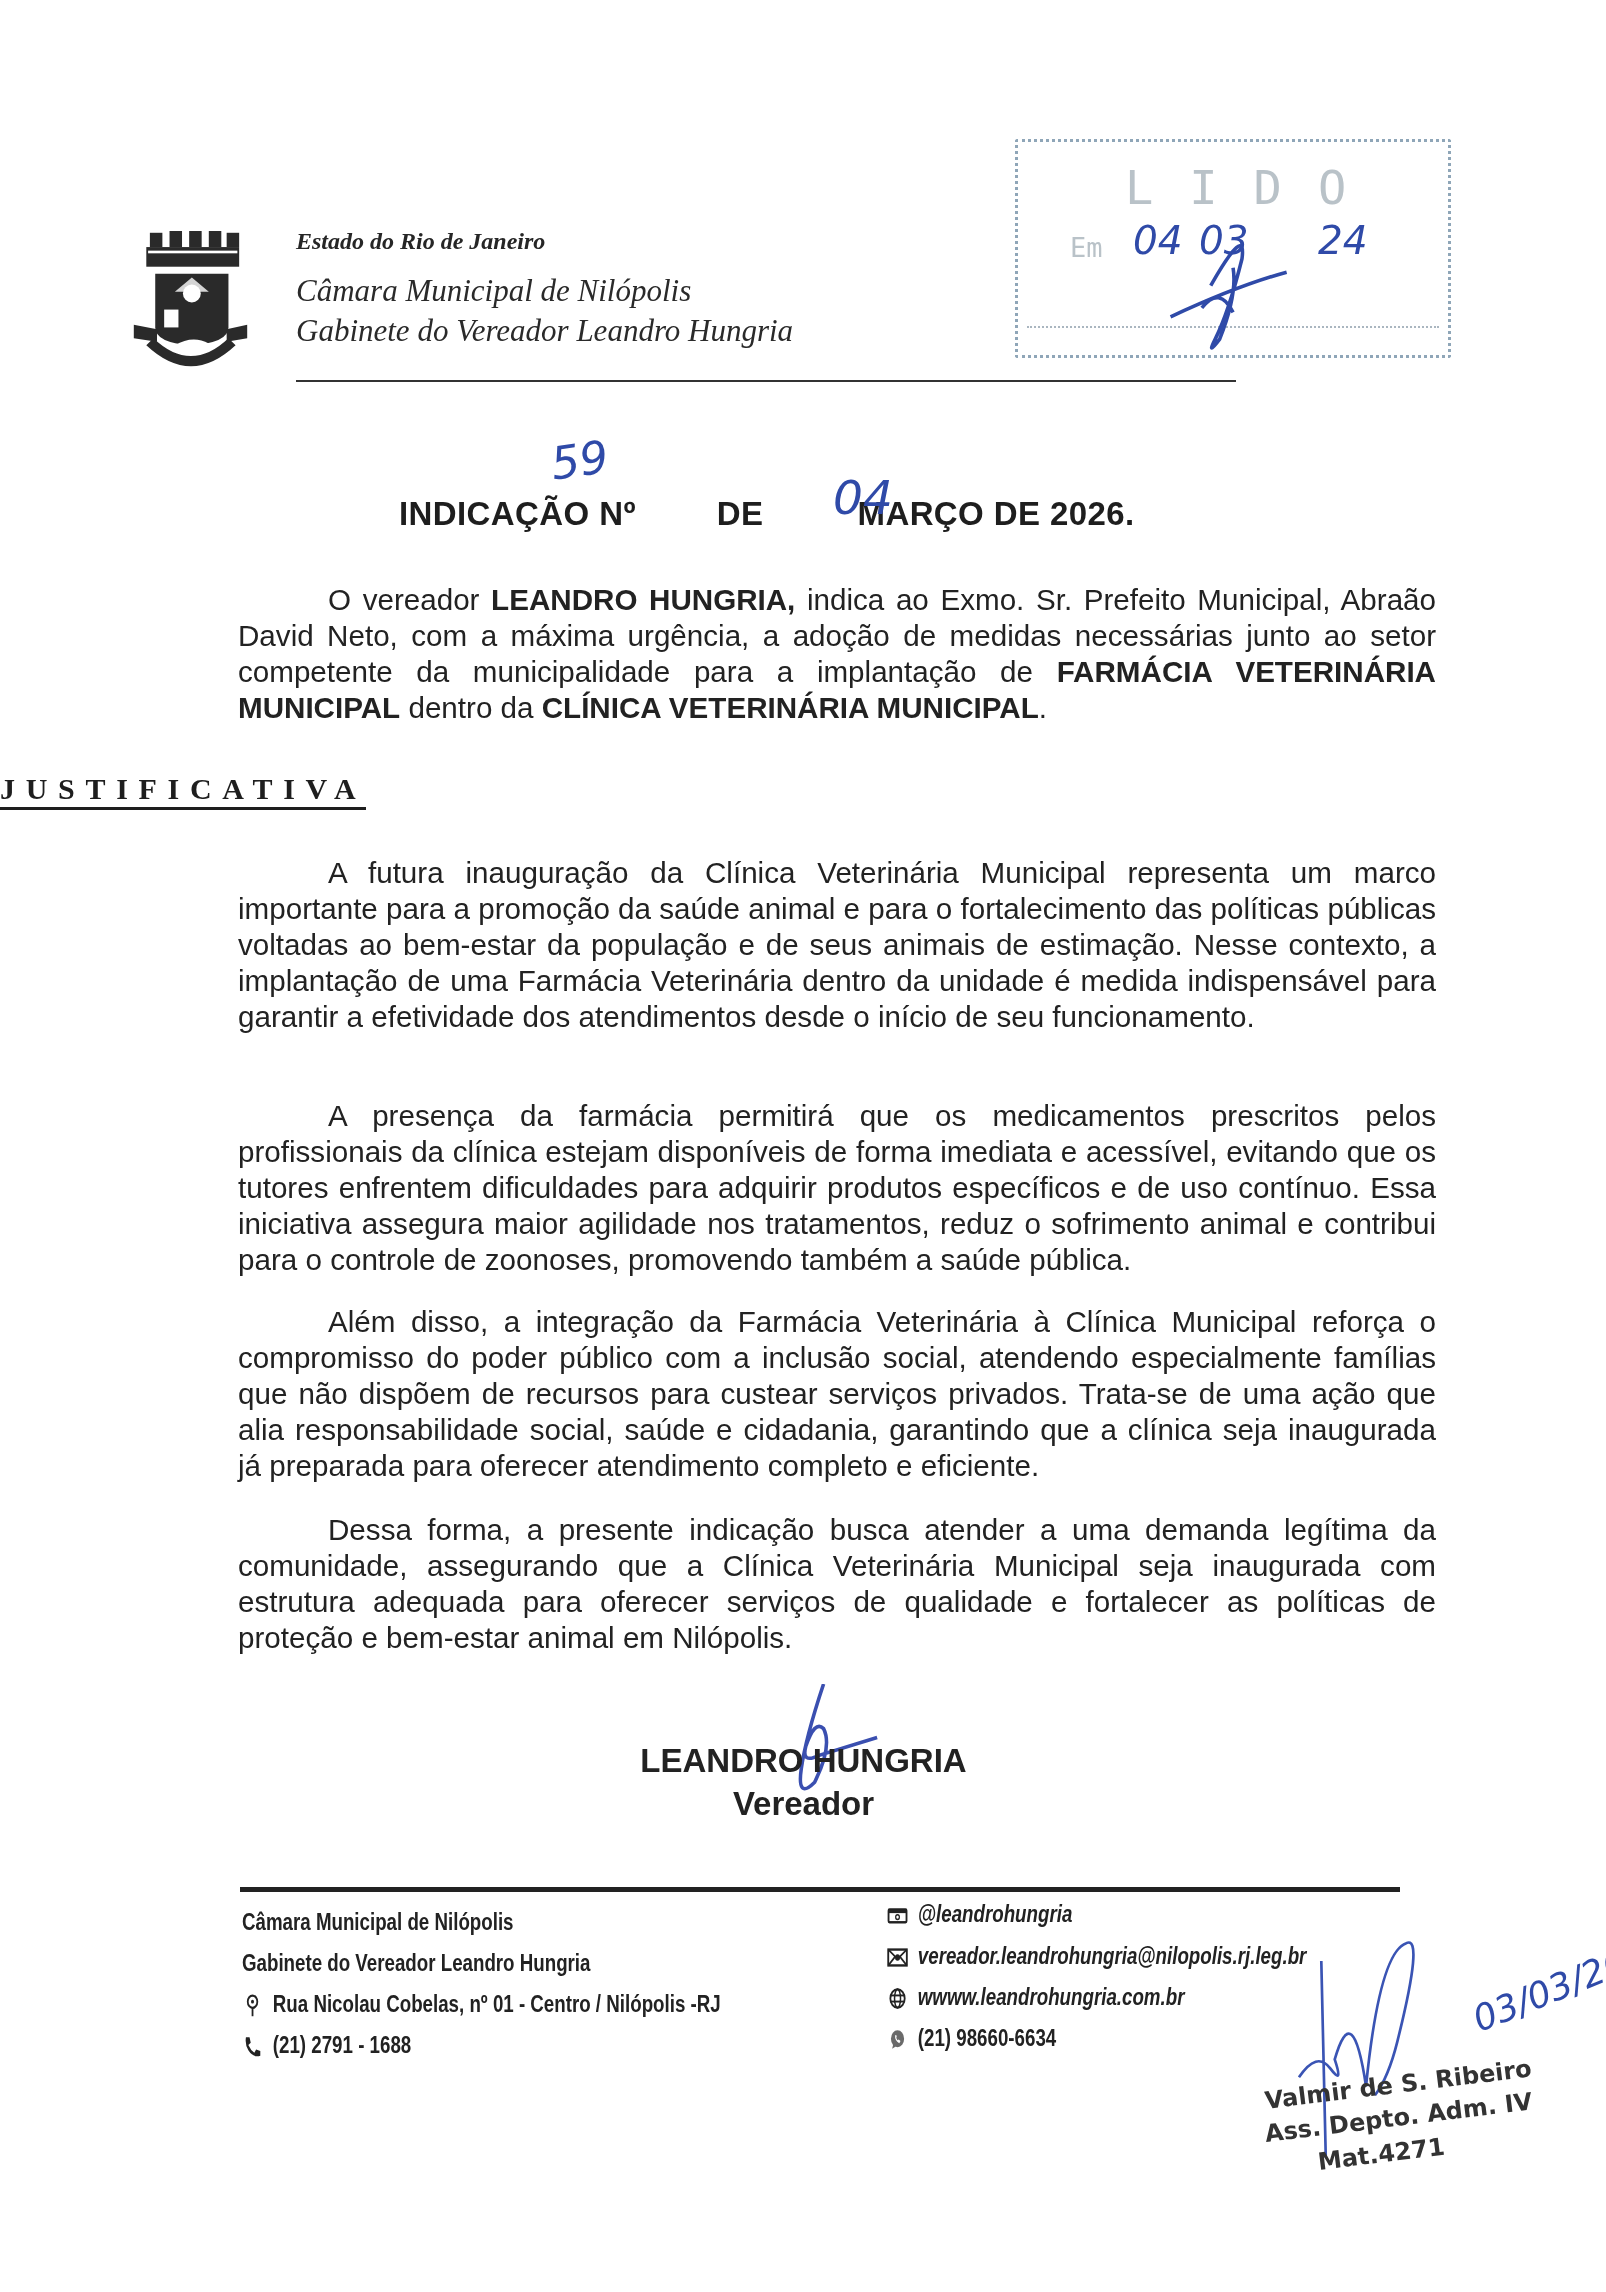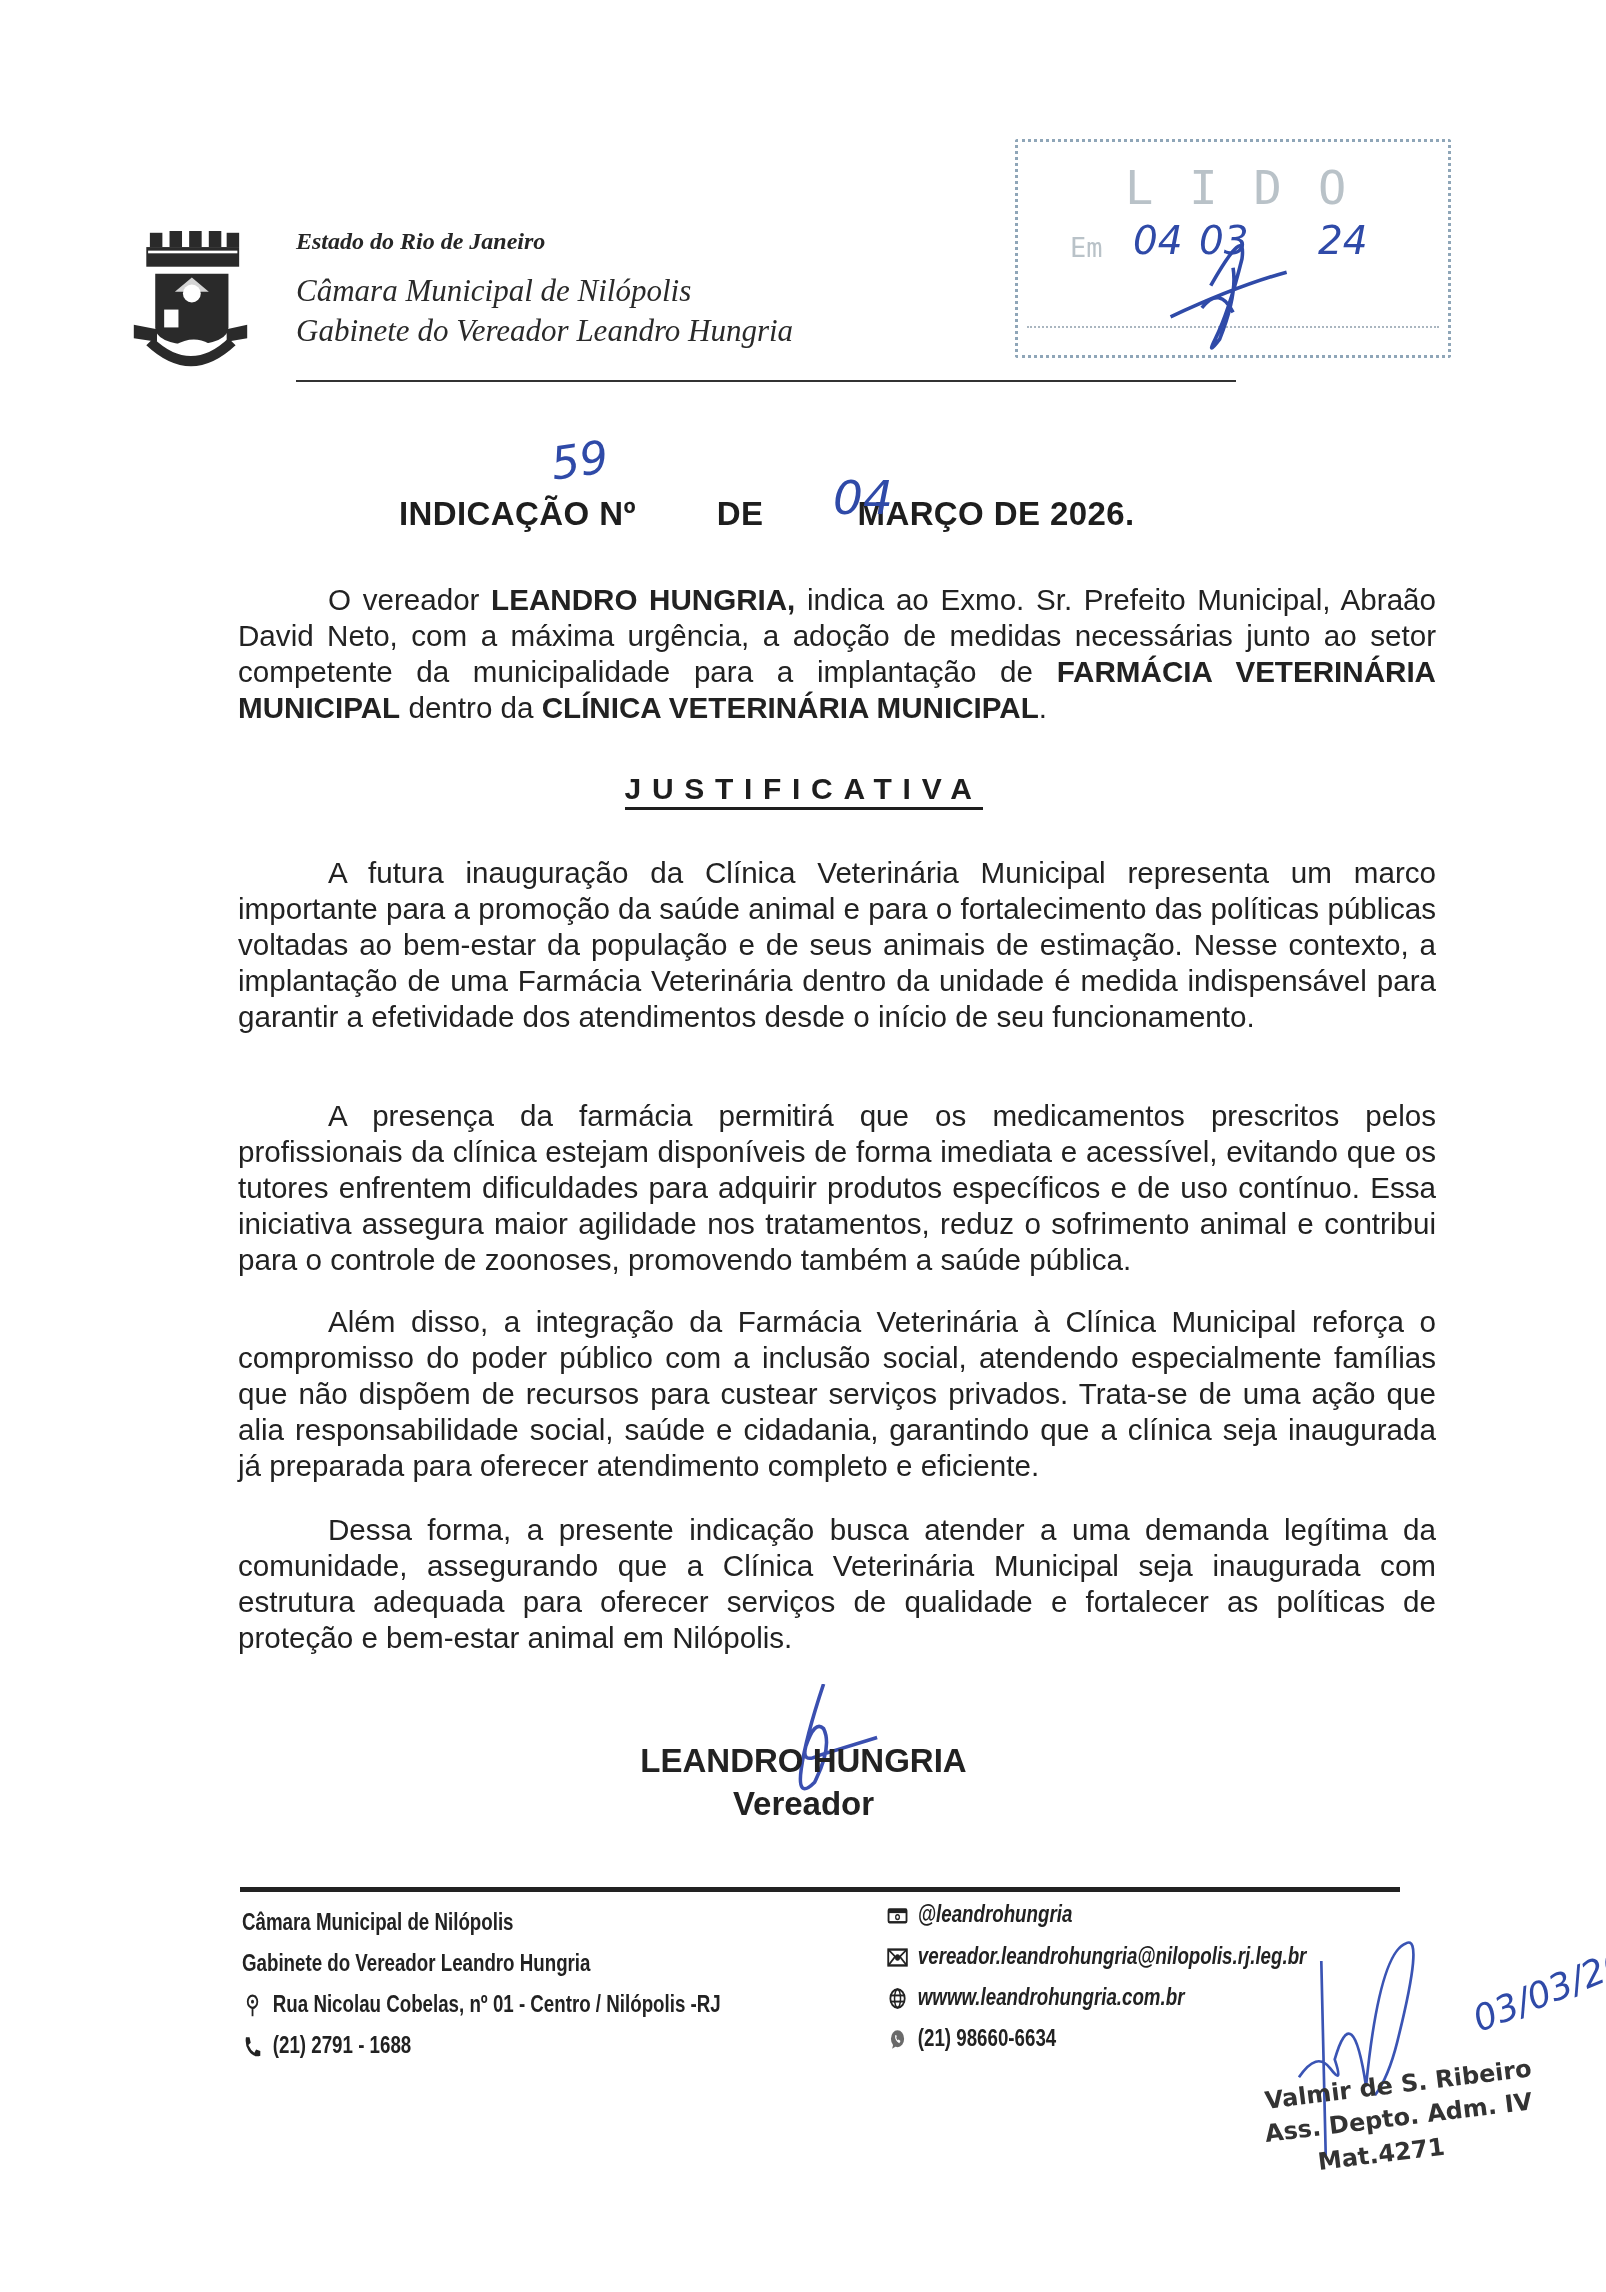--- a/index.html
+++ b/index.html
@@ -28,21 +28,21 @@
   .title .gap1 { width: 81px; }
   .title .gap2 { width: 94px; }
   .hw-num { left: 551px; top: 434px; font-size: 45px; transform: rotate(-8deg); }
   .hw-day { left: 833px; top: 470px; font-size: 47px; }
 
   
   .body-text { left: 238px; width: 1198px; font-family: "Liberation Sans", sans-serif; font-size: 29.6px; line-height: 36px; text-align: justify; color: #222; }
   .body-text b { font-weight: bold; }
   .p-intro { top: 582px; }
   .indent { text-indent: 90px; }
-  .just-title { top: 772px; left: 0; width: 1607px; text-align: center; font-family: Liberation Sans, sans-serif; font-weight: bold; font-size: 30px; letter-spacing: 10.7px; color: #1e1e1e; }
+  .just-title { top: 772px; left: 0; width: 1607px; text-align: left; font-family: Liberation Serif, serif; font-weight: bold; font-size: 30px; letter-spacing: 10.7px; color: #1e1e1e; }
   .just-title span { border-bottom: 3.6px solid #1e1e1e; padding-bottom: 1.8px; }
   .p1 { top: 855px; }
   .p2 { top: 1098px; }
   .p3 { top: 1304px; }
   .p4 { top: 1512px; }
 
   
   .sig-name { left: 0; width: 1607px; top: 1742px; text-align: center; font-family: "Liberation Sans", sans-serif; font-weight: bold; font-size: 33px; color: #222; }
   .sig-role { left: 0; width: 1607px; top: 1785px; text-align: center; font-family: "Liberation Sans", sans-serif; font-weight: bold; font-size: 33px; color: #222; }
   .sig-scribble { left: 770px; top: 1684px; width: 125px; height: 116px; }

